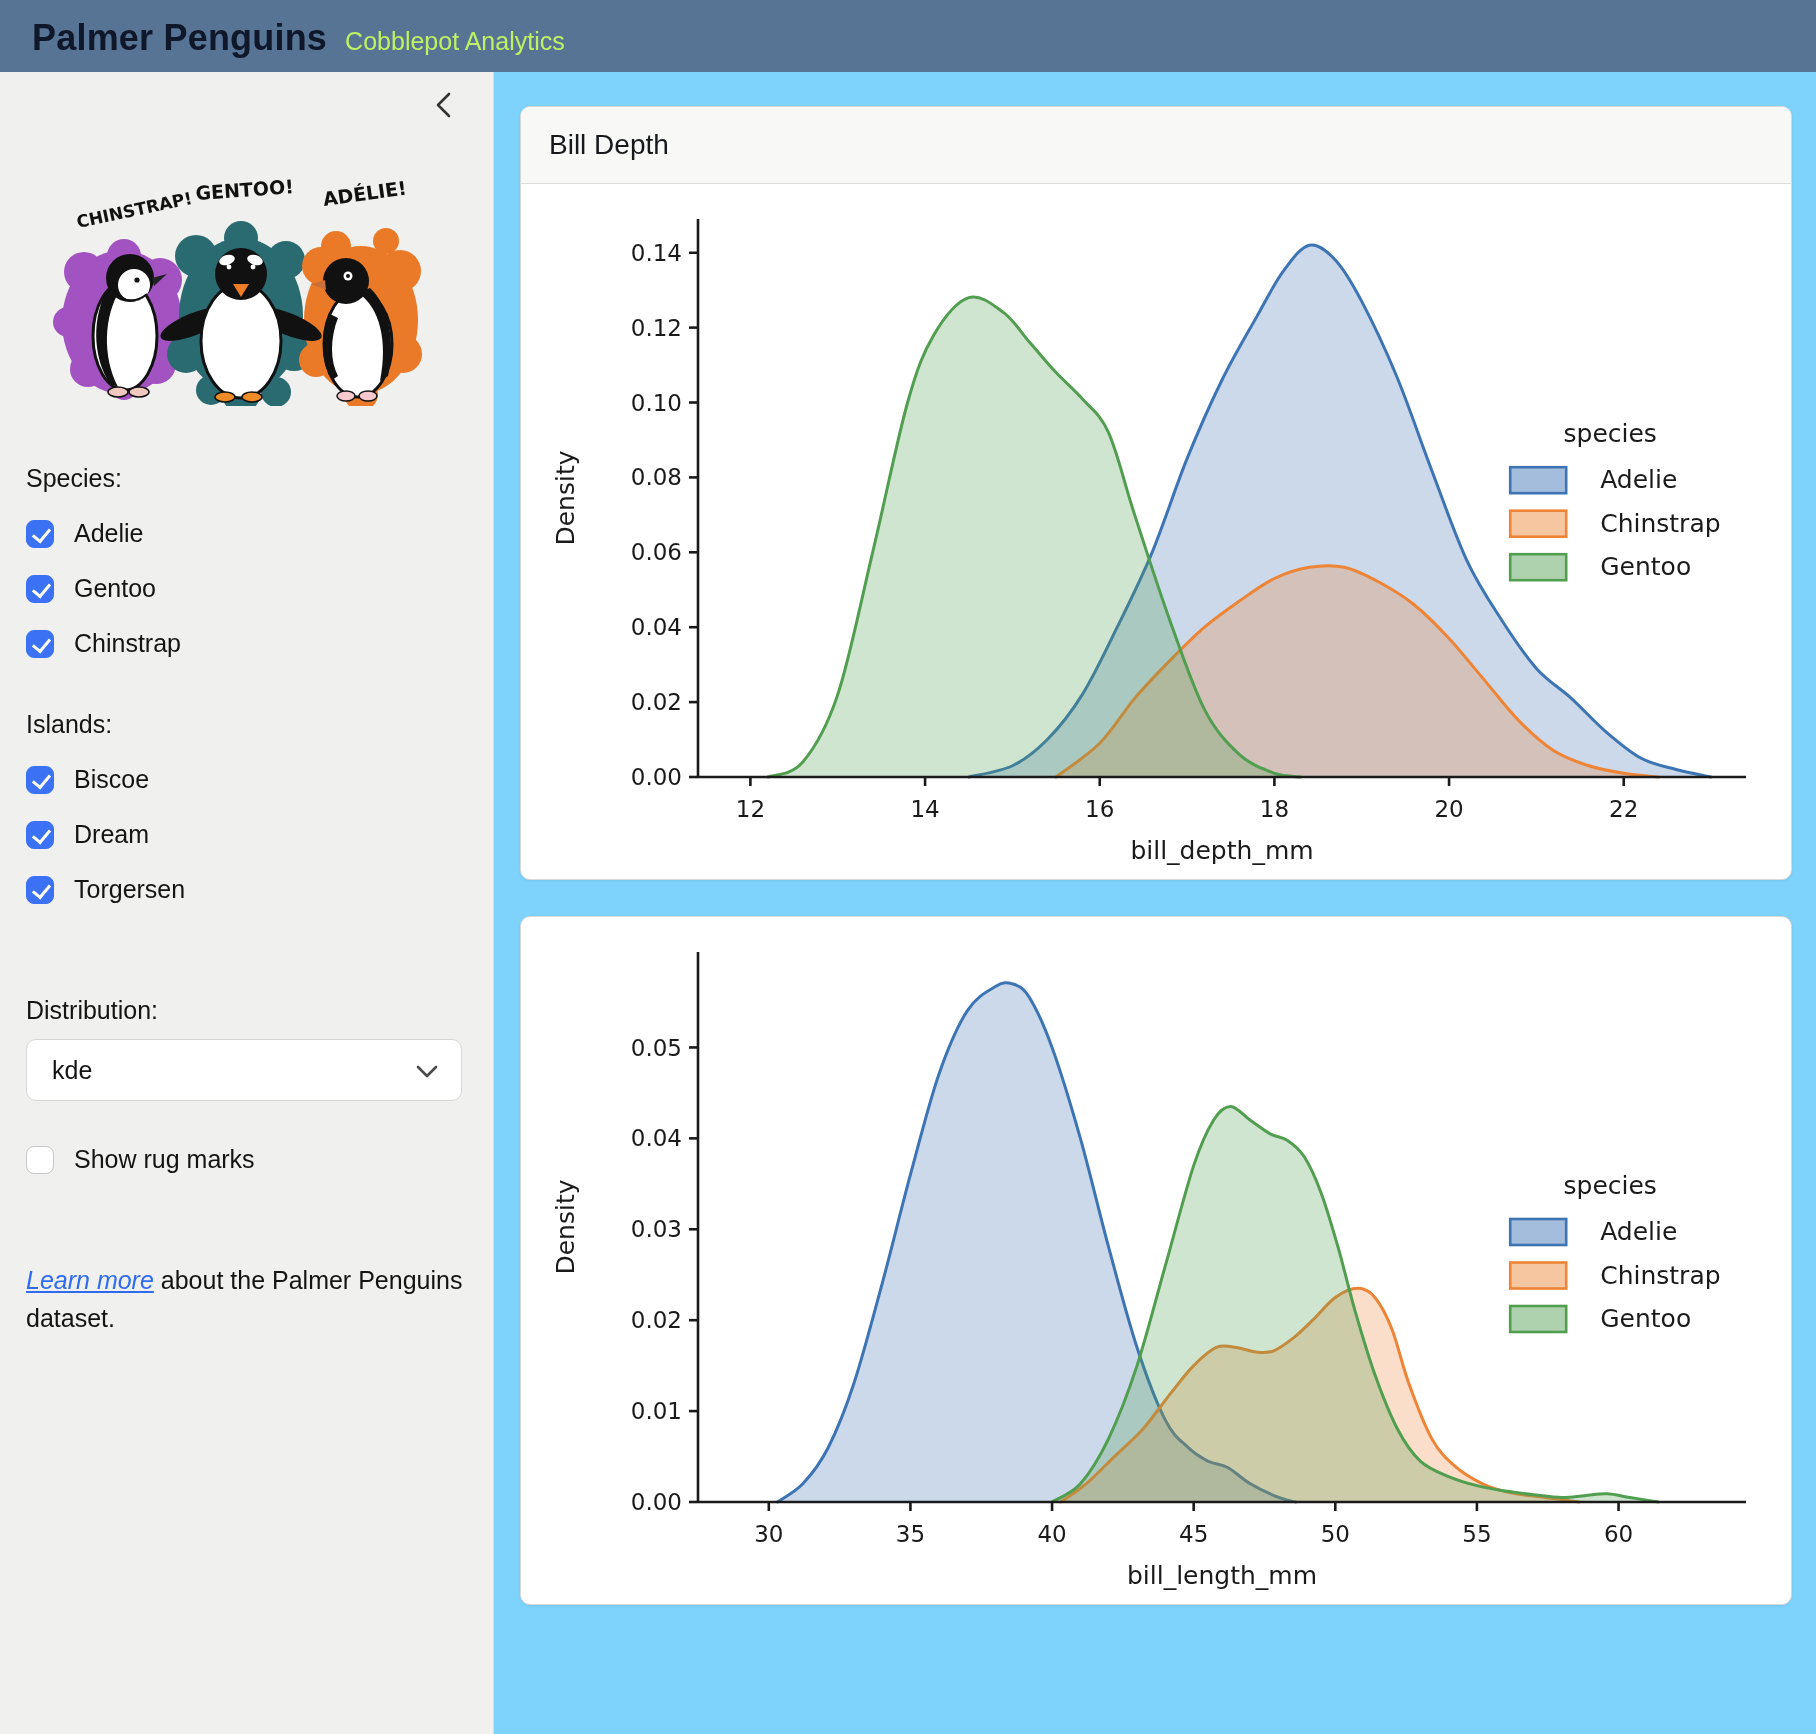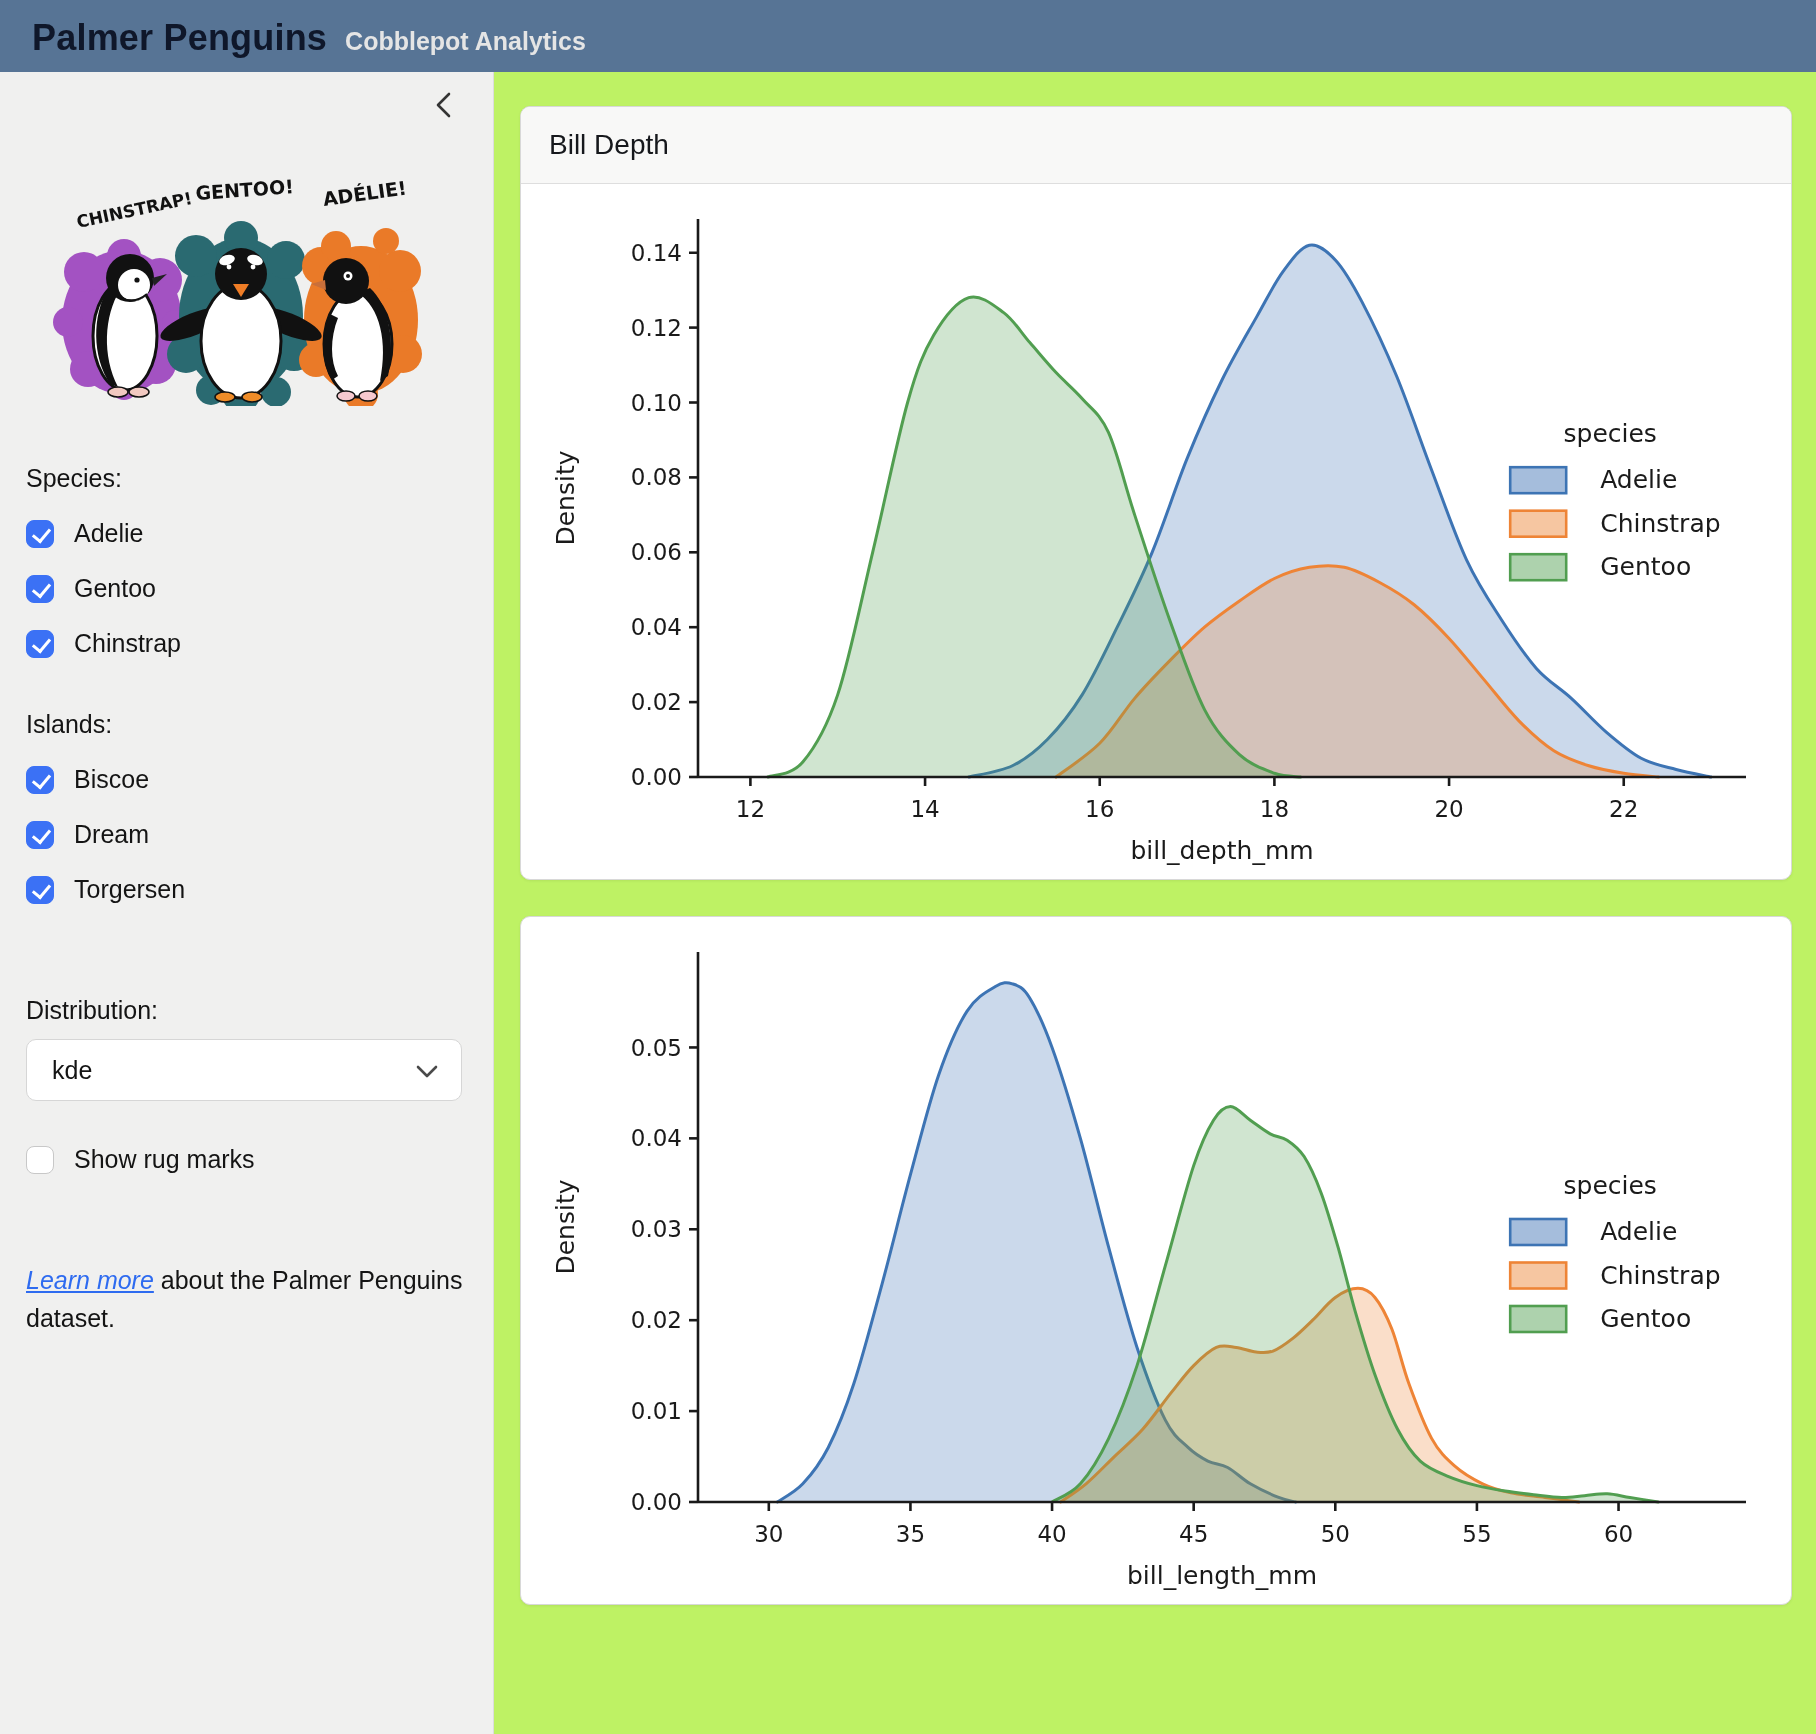--- a/index.html
+++ b/index.html
@@ -4,27 +4,27 @@
 <style>
   * { box-sizing: border-box; margin: 0; padding: 0; }
   html,body { width:1816px; height:1734px; overflow:hidden; background:#fff;
     font-family:"Liberation Sans", sans-serif; color:#141414; }
 
   
   .app-header { height:72px; background:#577495; display:flex; align-items:baseline;
     padding:0 0 0 32px; }
   .app-header .inner { display:flex; align-items:baseline; gap:18px; padding-top:17px; }
   .app-title { color:#0f172a; font-size:36px; font-weight:600; letter-spacing:.2px; }
-  .app-subtitle { color:#e5e5e5; font-size:25px; font-weight:700; }
+  .app-subtitle { color:#bef264; font-size:25px; font-weight:400; }
 
   
   .layout { display:flex; height:1662px; }
   .sidebar { width:494px; background:#f0f0ef; border-right:1px solid #dcdcdc;
     padding:16px 26px 0 26px; position:relative; flex:none; }
-  .main { flex:1; padding:34px 16px 10px 26px; background:#bef264; }
+  .main { flex:1; padding:34px 16px 10px 26px; background:#7dd3fc; }
 
   
   .collapse-row { display:flex; justify-content:flex-end; padding-right:6px; height:36px; }
   .collapse-btn { width:34px; height:34px; background:none; border:none; cursor:pointer;
     display:flex; align-items:center; justify-content:center; }
   .artwork { margin:30px 0 0 2px; display:block; }
   .control-label { font-size:25px; margin-bottom:10px; }
   .group-species { margin-top:58px; }
   .group-islands { margin-top:52px; }
   .checkbox-row { display:flex; align-items:center; margin-top:26px; }

